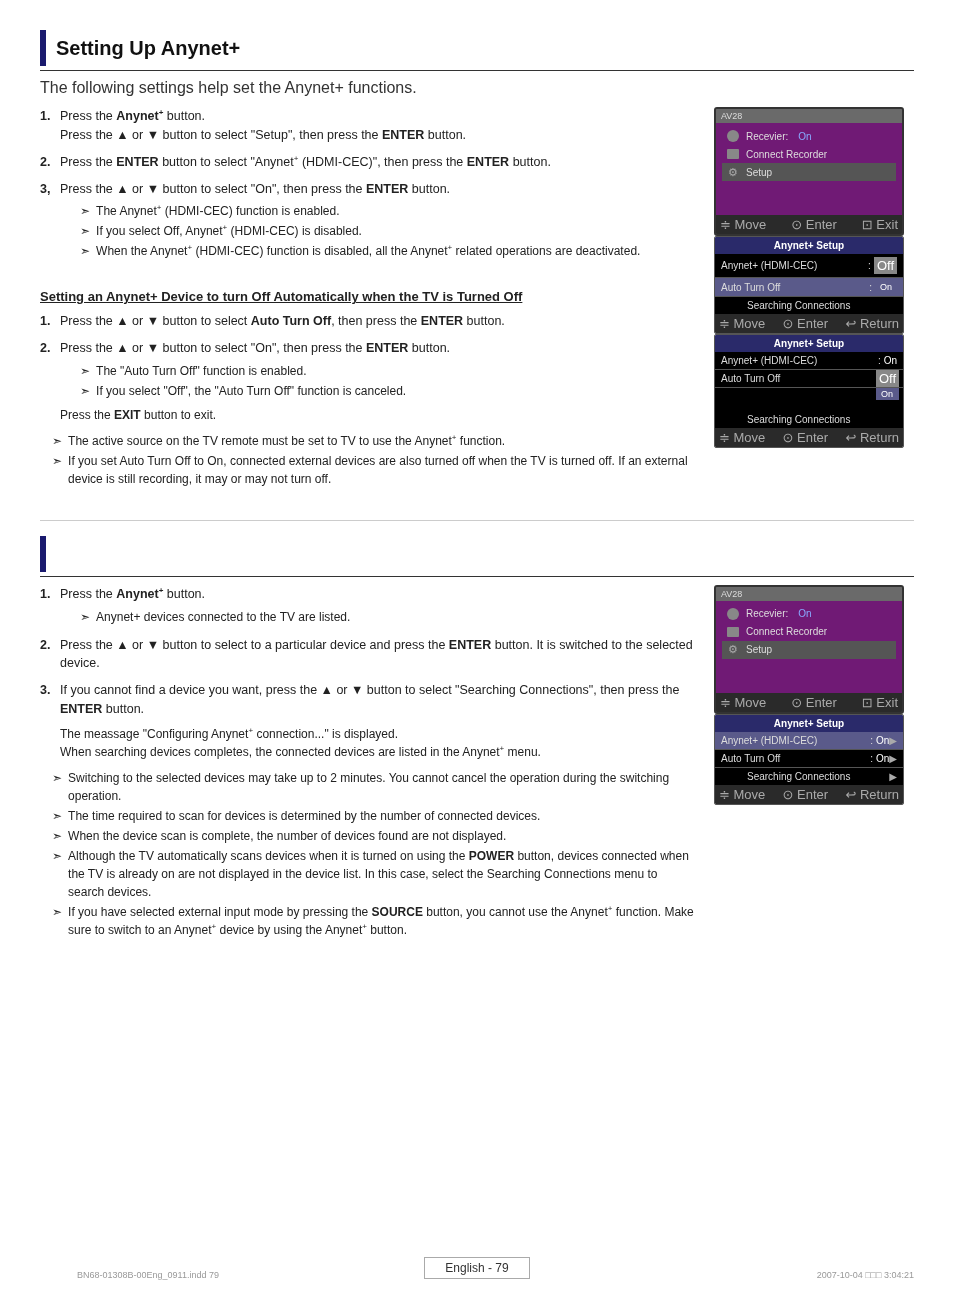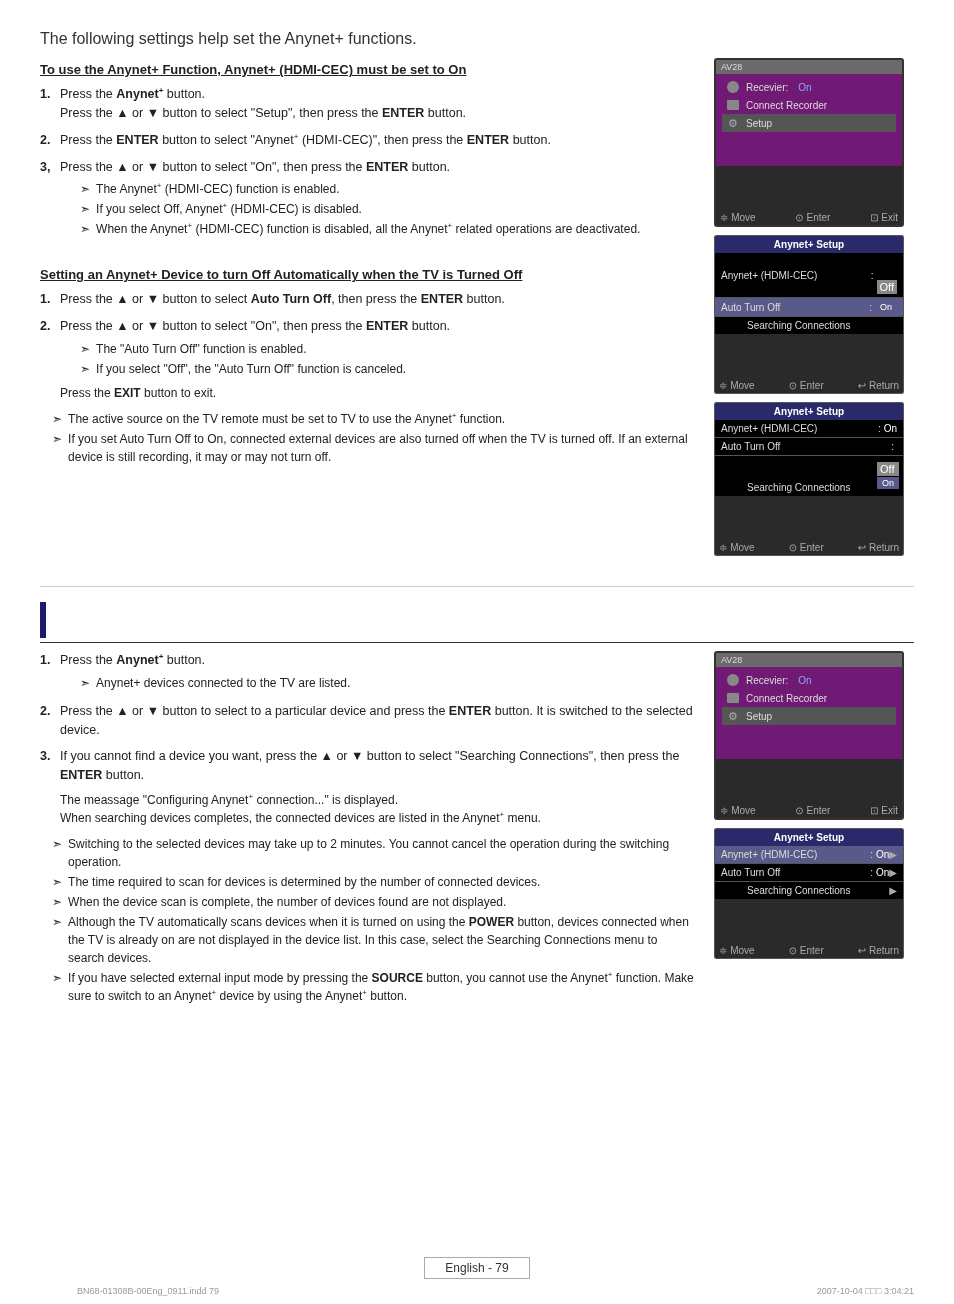--- a/index.html
+++ b/index.html
@@ -73,21 +73,20 @@
 
     .content-left {
       flex: 1;
     }
 
     .content-right {
       width: 200px;
       flex-shrink: 0;
       display: flex;
       flex-direction: column;
-      gap: 8px;
     }
 
     
     .sub-heading {
       font-size: 13px;
       font-weight: bold;
       text-decoration: underline;
       margin-bottom: 8px;
       margin-top: 4px;
     }
@@ -202,26 +201,25 @@
 
     .tv-footer {
       background: #2a2a2a;
       padding: 2px 4px;
       display: flex;
       gap: 8px;
       justify-content: space-between;
     }
 
     .tv-footer-item {
-      font-size: 10px;
+      font-size: 13px;
       color: #aaa;
       display: flex;
       align-items: center;
       gap: 2px;
-      margin-top: 44px;
     }
 
     
     .setup-panel {
       border: 1px solid #555;
       border-radius: 2px;
       overflow: hidden;
       width: 190px;
     }
 
@@ -299,21 +297,21 @@
       border: 1px solid #aaa;
       padding: 3px 20px;
       font-size: 12px;
       color: #333;
       text-align: right;
     }
 
     
     .page-meta {
       position: absolute;
-      bottom: 8px;
+      bottom: 24px;
       left: 40px;
       right: 40px;
       display: flex;
       justify-content: space-between;
       font-size: 9px;
       color: #999;
       padding-left: 37px;
     }
 
     
@@ -347,46 +345,48 @@
       background: #5a5a8a;
       color: #fff;
       font-size: 9px;
       padding: 1px 5px;
       display: inline-block;
     }
 
     .off-tag {
       background: #888;
       color: #fff;
-      font-size: 11px;
+      font-size: 13px;
       padding: 1px 3px;
       display: inline-block;
-      margin-top: 24px;
     }
 
   </style>
 </head>
 <body>
 
 <span class="corner-mark corner-tl">+</span>
 <span class="corner-mark corner-tr">+</span>
 <span class="corner-mark corner-bl">+</span>
 <span class="corner-mark corner-br">+</span>
 
 <div class="crosshair-top">⊕</div>
 
 <div class="page-wrapper">
 
   <div class="section">
+    <div class="section-header">
+      <div class="section-bar"></div>
+      <span class="section-title">Setting Up Anynet+</span>
+    </div>
     <p class="section-subtitle">The following settings help set the Anynet+ functions.</p>
 
     <div class="content-row">
       <div class="content-left">
 
-        <p class="sub-heading">To use the Anynet+ Function, Anynet+ (HDMI-CEC) must be set to On</p>
 
         
         <div class="step">
           <span class="step-num">1.</span>
           <div class="step-content">
             Press the <b>Anynet<sup>+</sup></b> button.<br>
             Press the ▲ or ▼ button to select "Setup", then press the <b>ENTER</b> button.
           </div>
         </div>
 

